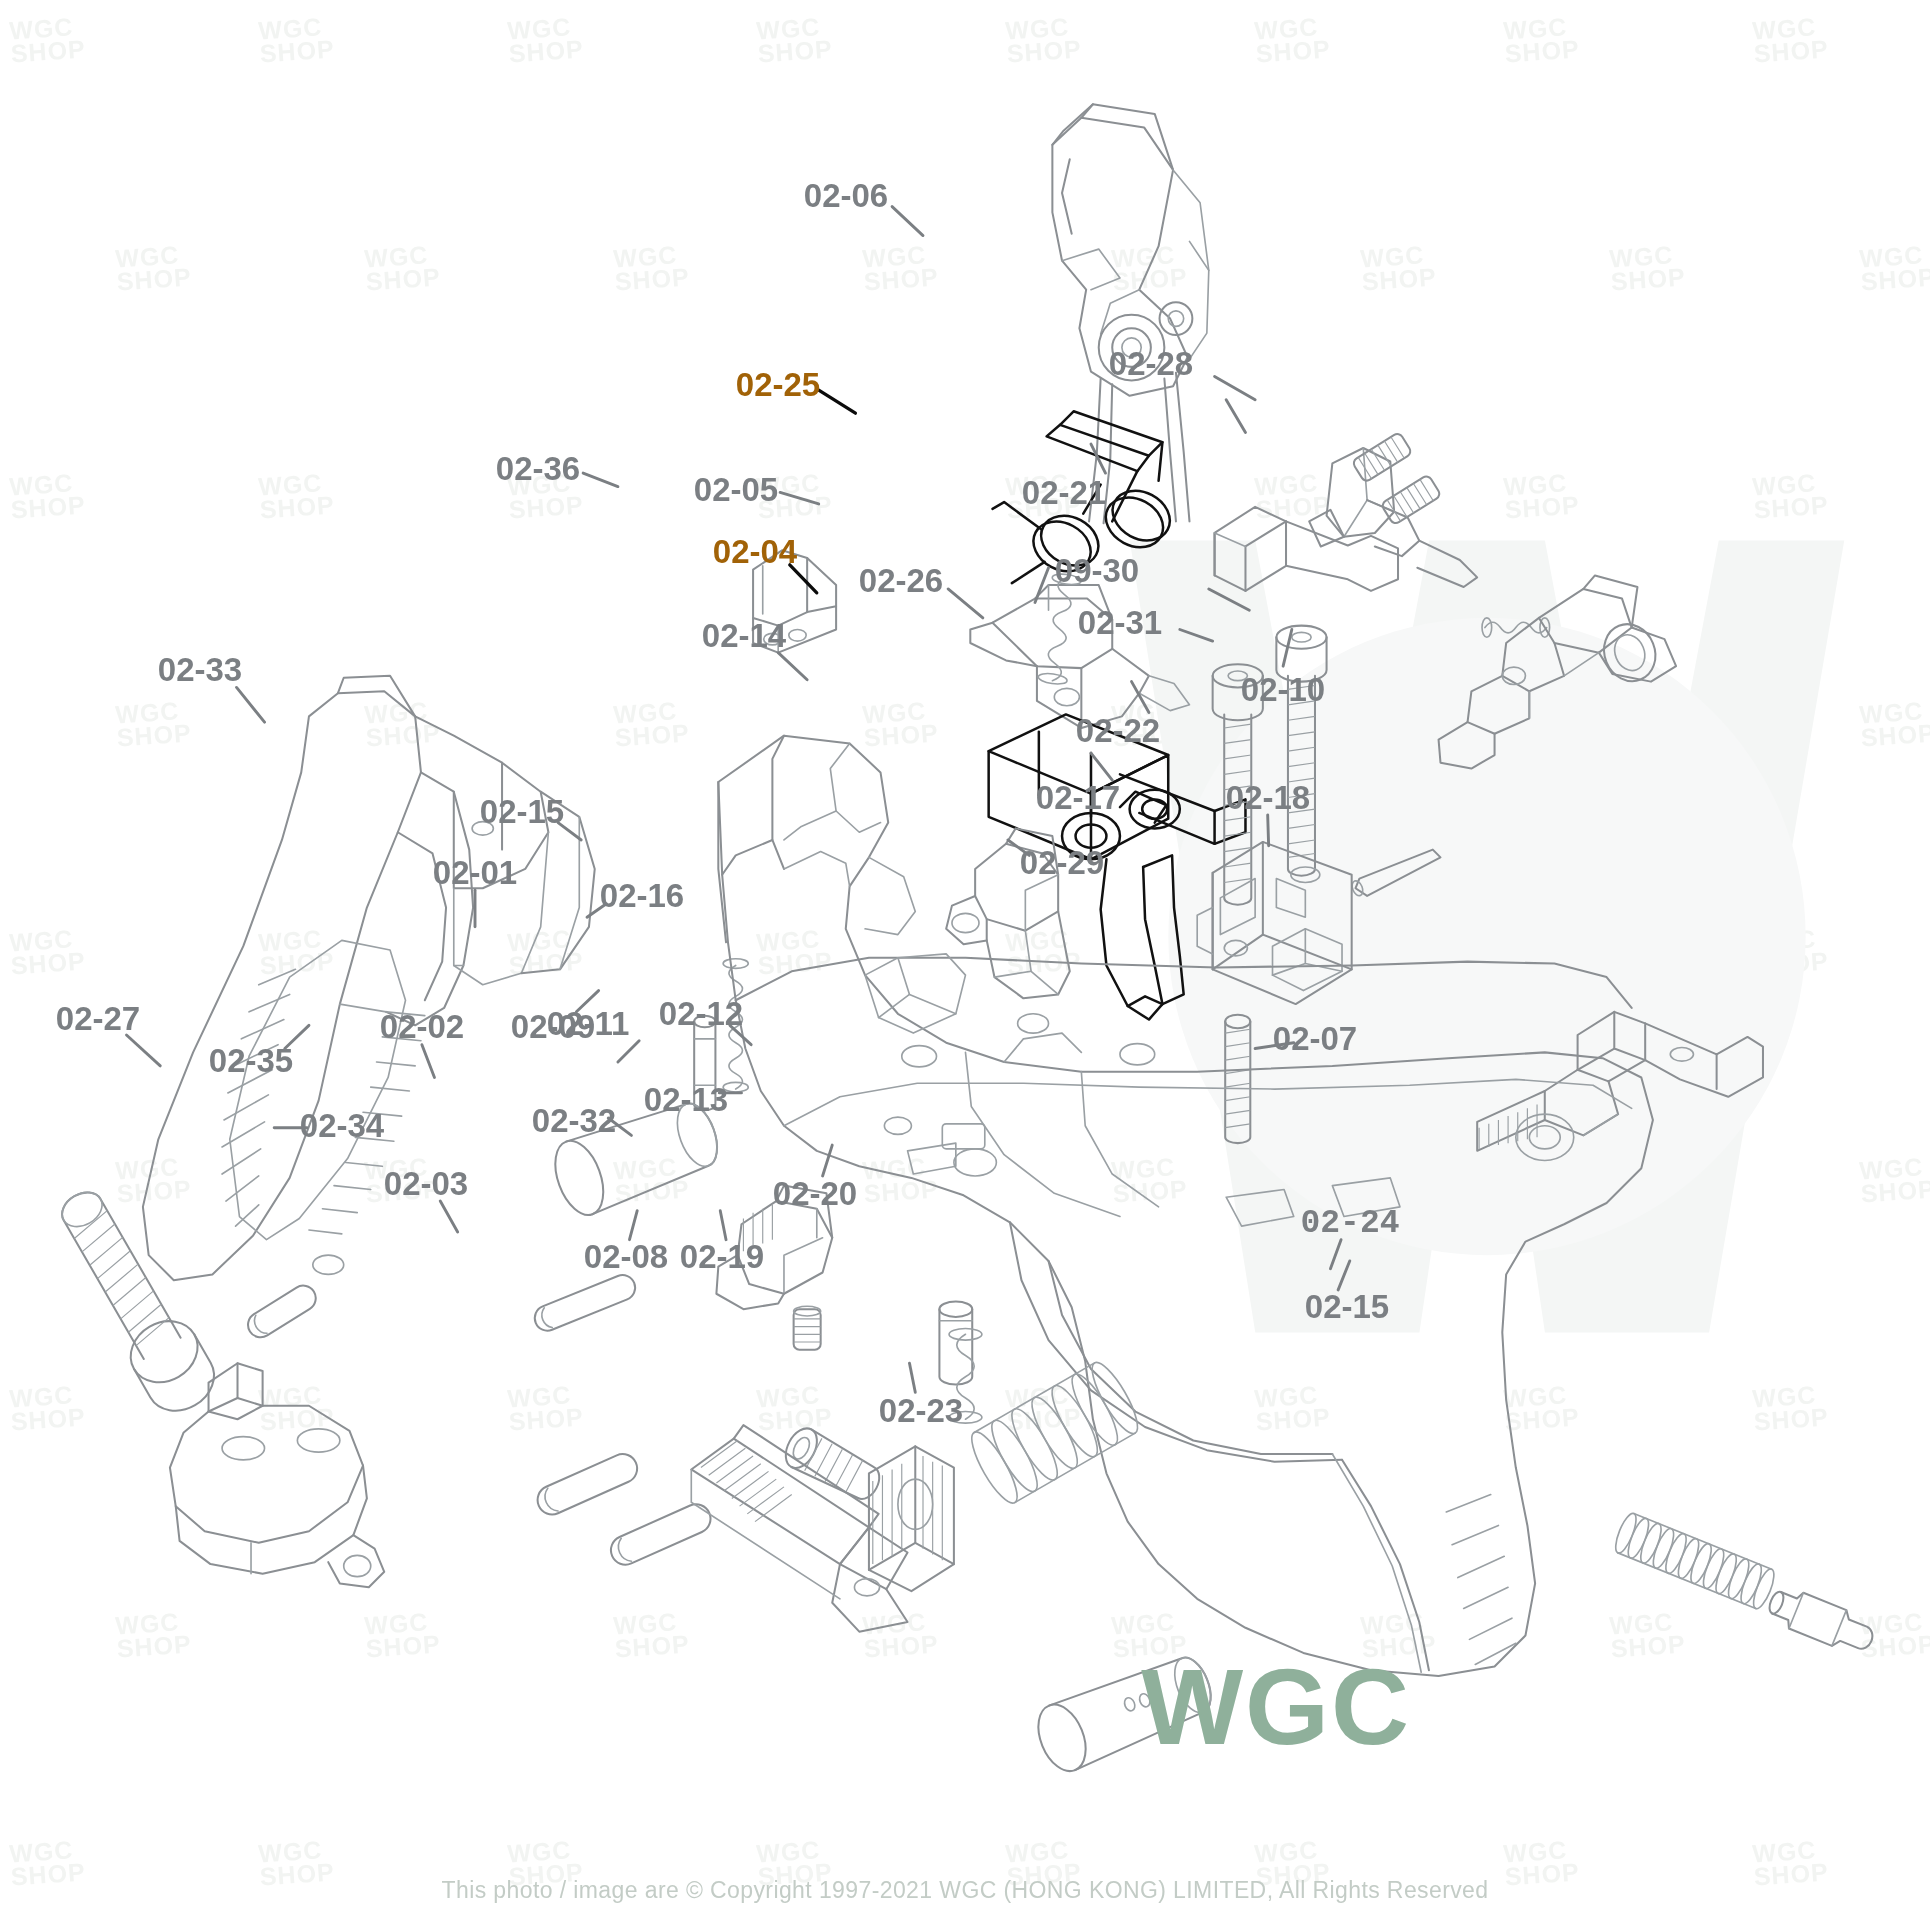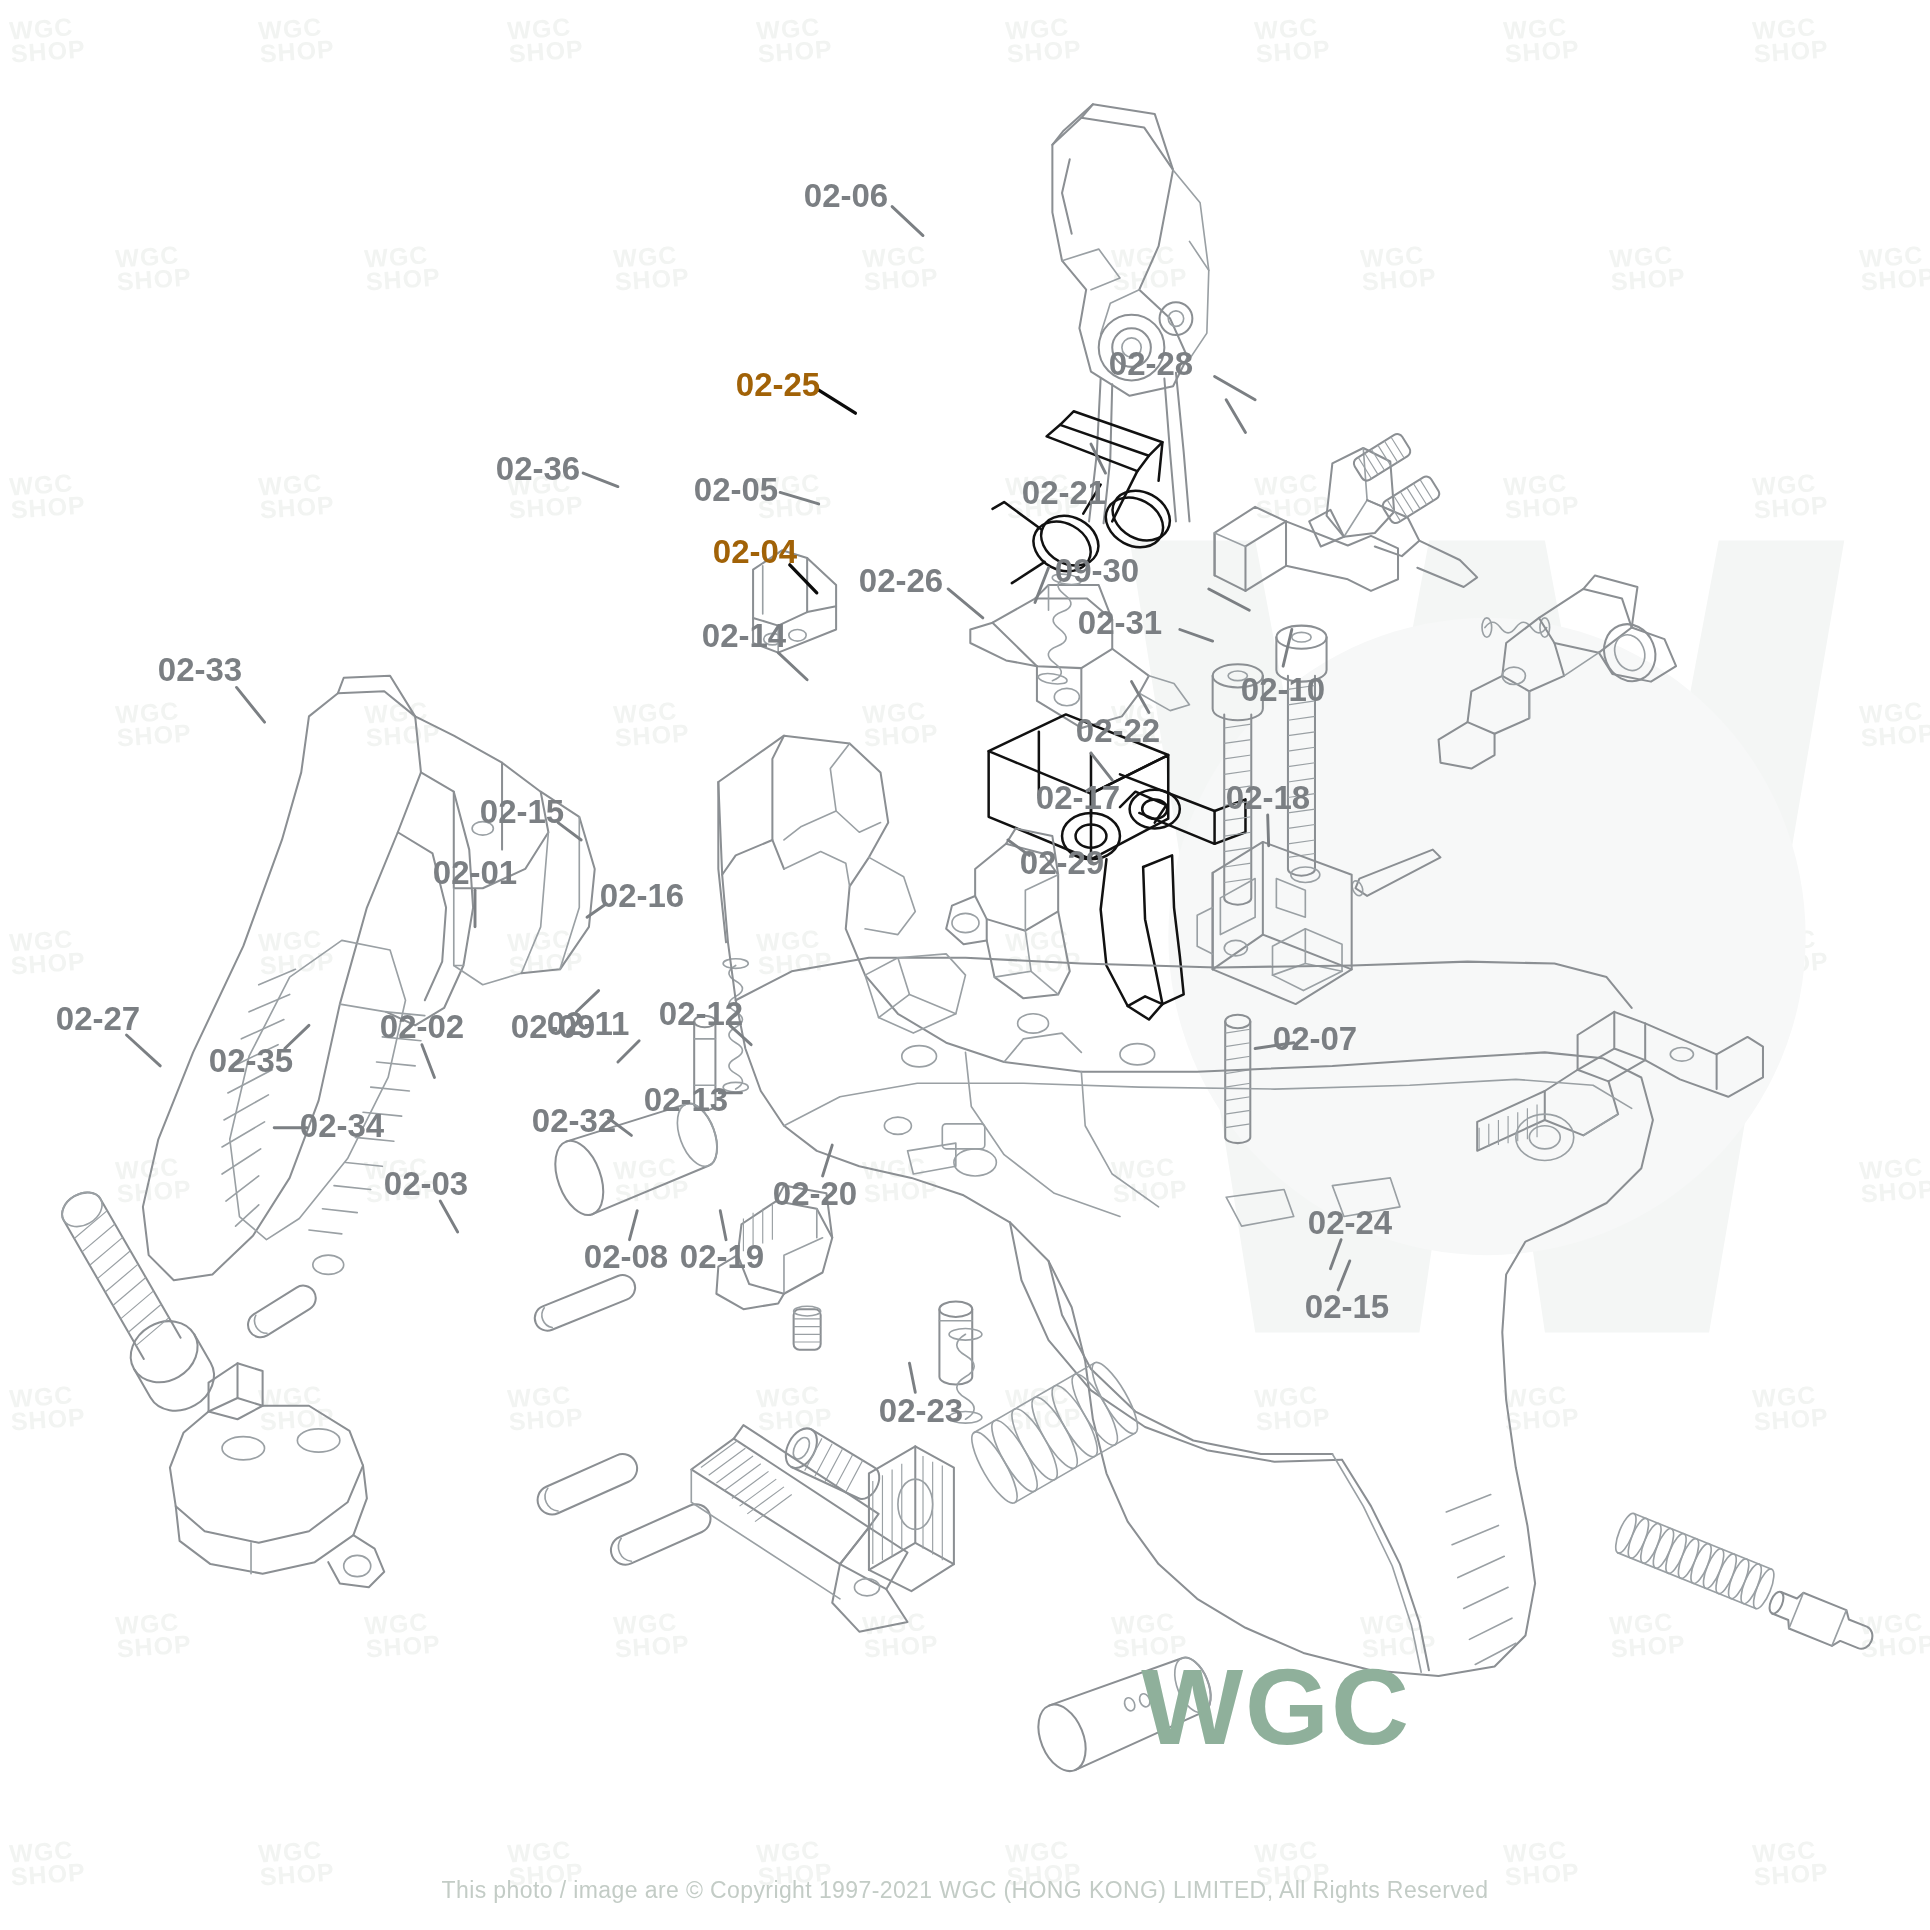--- a/index.html
+++ b/index.html
@@ -731,21 +731,21 @@
       <div class="lbl" style="left: 553px; top: 1027px;">02-09</div>
       <div class="lbl" style="left: 701px; top: 1014px;">02-12</div>
       <div class="lbl" style="left: 1315px; top: 1039px;">02-07</div>
       <div class="lbl" style="left: 251px; top: 1061px;">02-35</div>
       <div class="lbl" style="left: 588px; top: 1024px;">02-11</div>
       <div class="lbl" style="left: 686px; top: 1092px; margin-top: 8px;">02-13</div>
       <div class="lbl" style="left: 342px; top: 1126px;">02-34</div>
       <div class="lbl" style="left: 574px; top: 1121px;">02-32</div>
       <div class="lbl" style="left: 426px; top: 1184px;">02-03</div>
       <div class="lbl" style="left: 815px; top: 1194px;">02-20</div>
-      <div class="lbl" style="left: 1350px; top: 1223px;">02-24</div>
+      <div class="lbl" style="left: 1350px; top: 1223px; font-family: Liberation Mono, monospace;">02-24</div>
       <div class="lbl" style="left: 626px; top: 1257px;">02-08</div>
       <div class="lbl" style="left: 722px; top: 1257px;">02-19</div>
       <div class="lbl" style="left: 1347px; top: 1307px;">02-15</div>
       <div class="lbl" style="left: 921px; top: 1411px;">02-23</div>
     </div>
 
   <div class="brand">
     <div class="row1">WGC</div>
   </div>
 

